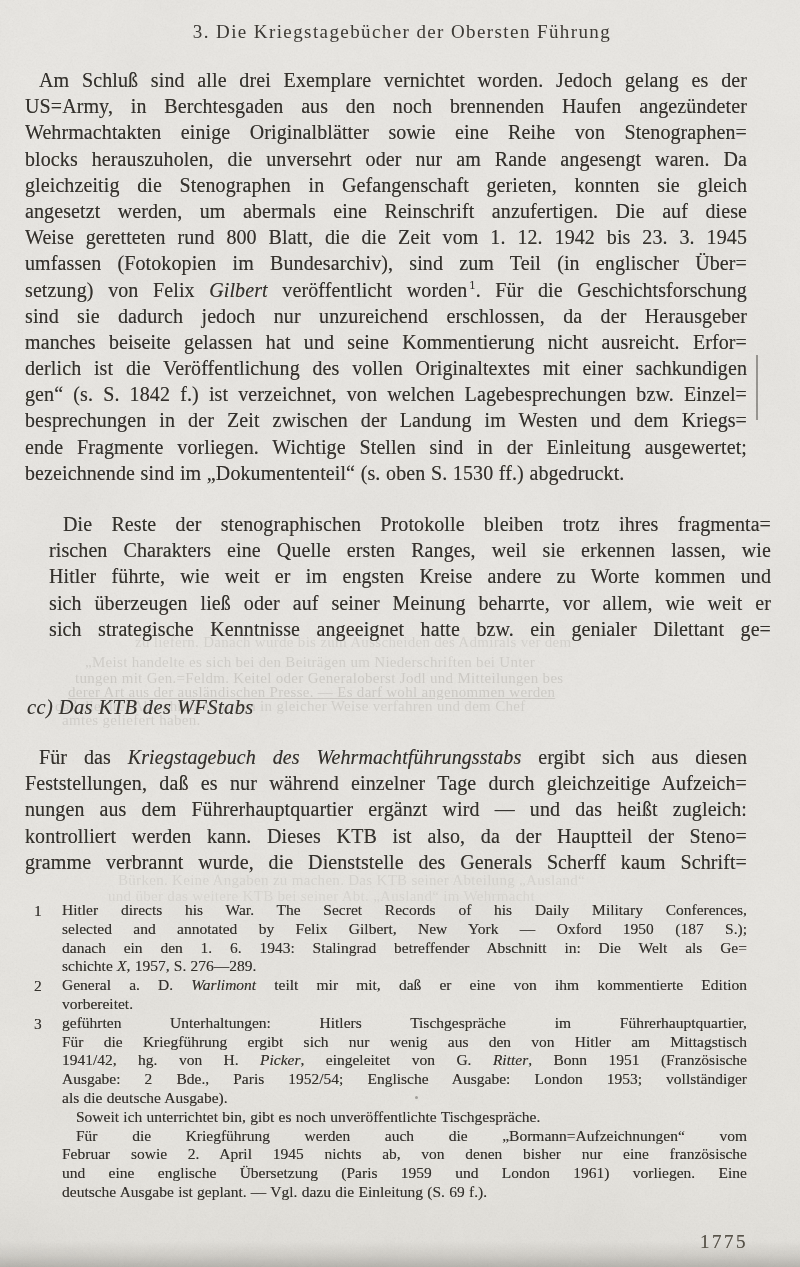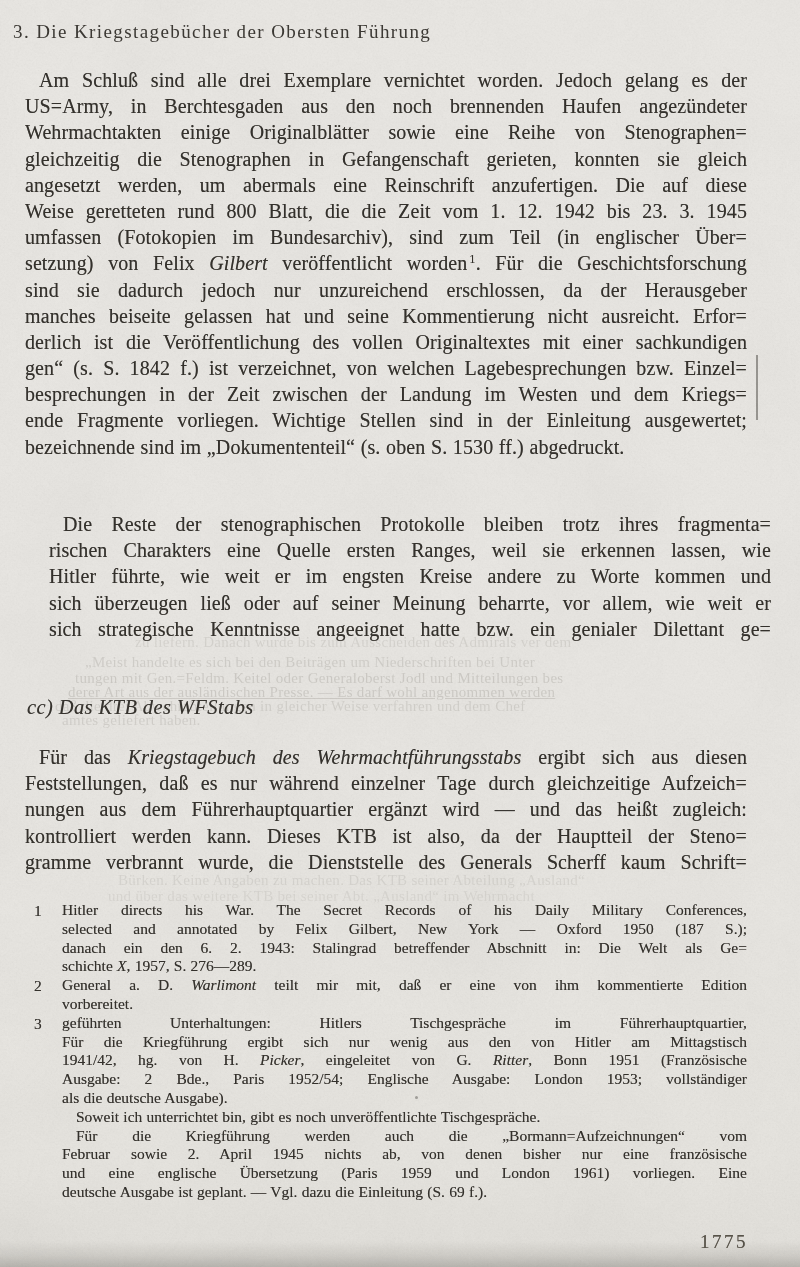--- a/index.html
+++ b/index.html
@@ -4,22 +4,22 @@
 <style>
   html,body{margin:0;padding:0;background:#d0cdc8;}
   .page{
     position:relative;width:800px;height:1267px;overflow:hidden;
     background:linear-gradient(180deg,#eae8e4 0%,#e9e7e3 55%,#e7e5e0 92%,#e2e0db 100%);
     font-family:"Liberation Serif","DejaVu Serif",serif;
     color:#34312c;
   }
   .grain{position:absolute;inset:0;pointer-events:none;}
   .running-head{
-    position:absolute;top:21px;left:13px;width:722px;
-    text-align:left;font-size:19px;letter-spacing:1.4px;color:#3c3934;
+    position:absolute;top:21px;left:41px;width:722px;
+    text-align:center;font-size:19px;letter-spacing:1.4px;color:#3c3934;
     white-space:nowrap;
   }
   .body-block{position:absolute;left:25px;width:722px;font-size:20px;line-height:26.2px;}
   .body-block .line{height:26.2px;overflow:hidden;text-align:justify;text-align-last:justify;
     word-spacing:.5px;letter-spacing:.1px;text-shadow:0 0 .55px rgba(46,42,38,.5);}
   .body-block .line.last{text-align-last:left;}
   .body-block .line.ind{text-indent:14px;}
   #p1{top:67px;}
   #p2{top:511px;margin-left:24px;}
   #sec-heading{position:absolute;left:27px;top:696px;font-style:italic;font-size:20.5px;
@@ -61,20 +61,21 @@
       <div class="bleed" style="left: 118px; top: 872px; opacity: 0.13;">Bürken. Keine Angaben zu machen. Das KTB seiner Abteilung „Ausland“</div>
       <div class="bleed" style="left: 108px; top: 888px; opacity: 0.11;">und über das weitere KTB bei seiner Abt. „Ausland“ im Wehrmacht</div>
     </div>
 
   <div class="running-head">3. Die Kriegstagebücher der Obersten Führung</div>
 
   <div id="p1" class="body-block">
       <div class="line ind">Am Schluß sind alle drei Exemplare vernichtet worden. Jedoch gelang es der</div>
       <div class="line">US=Army, in Berchtesgaden aus den noch brennenden Haufen angezündeter</div>
       <div class="line">Wehrmachtakten einige Originalblätter sowie eine Reihe von Stenographen=</div>
+      <div class="line">blocks herauszuholen, die unversehrt oder nur am Rande angesengt waren. Da</div>
       <div class="line">gleichzeitig die Stenographen in Gefangenschaft gerieten, konnten sie gleich</div>
       <div class="line">angesetzt werden, um abermals eine Reinschrift anzufertigen. Die auf diese</div>
       <div class="line">Weise geretteten rund 800 Blatt, die die Zeit vom 1. 12. 1942 bis 23. 3. 1945</div>
       <div class="line">umfassen (Fotokopien im Bundesarchiv), sind zum Teil (in englischer Über=</div>
       <div class="line">setzung) von Felix <em>Gilbert</em> veröffentlicht worden<sup class="fnmark">1</sup>. Für die Geschichtsforschung</div>
       <div class="line">sind sie dadurch jedoch nur unzureichend erschlossen, da der Herausgeber</div>
       <div class="line">manches beiseite gelassen hat und seine Kommentierung nicht ausreicht. Erfor=</div>
       <div class="line">derlich ist die Veröffentlichung des vollen Originaltextes mit einer sachkundigen</div>
       <div class="line">gen“ (s. S. 1842 f.) ist verzeichnet, von welchen Lagebesprechungen bzw. Einzel=</div>
       <div class="line">besprechungen in der Zeit zwischen der Landung im Westen und dem Kriegs=</div>
@@ -95,21 +96,21 @@
       <div class="line">nungen aus dem Führerhauptquartier ergänzt wird — und das heißt zugleich:</div>
       <div class="line">kontrolliert werden kann. Dieses KTB ist also, da der Hauptteil der Steno=</div>
       <div class="line">gramme verbrannt wurde, die Dienststelle des Generals Scherff kaum Schrift=</div>
     </div>
 
   <div id="footnotes">
       <div class="fn">
         <span class="fn-num">1</span>
         <div class="line">Hitler directs his War. The Secret Records of his Daily Military Conferences,</div>
         <div class="line">selected and annotated by Felix Gilbert, New York — Oxford 1950 (187 S.);</div>
-        <div class="line">danach ein den 6. 2. 1943: Stalingrad betreffender Abschnitt in: Die Welt als Ge=</div>
+        <div class="line">danach ein den 1. 6. 1943: Stalingrad betreffender Abschnitt in: Die Welt als Ge=</div>
         <div class="line last">schichte <em>X</em>, 1957, S. 276—289.</div>
       </div>
       <div class="fn">
         <span class="fn-num">2</span>
         <div class="line">General a. D. <em>Warlimont</em> teilt mir mit, daß er eine von ihm kommentierte Edition</div>
         <div class="line last">vorbereitet.</div>
       </div>
       <div class="fn">
         <span class="fn-num">3</span>
         <div class="line">geführten Unterhaltungen: Hitlers Tischgespräche im Führerhauptquartier,</div>

